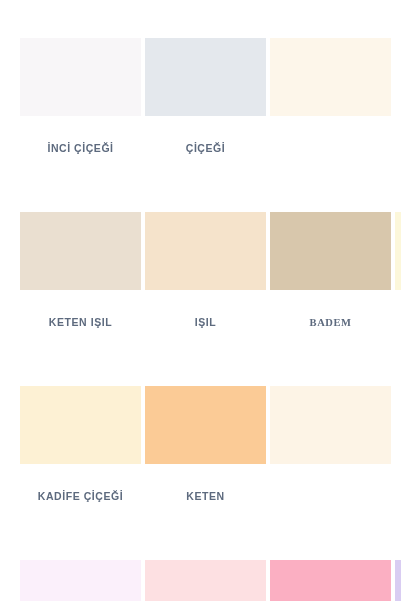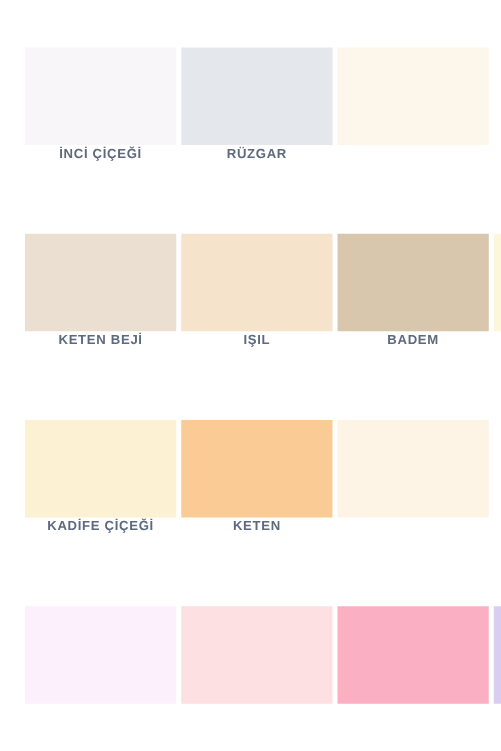--- a/index.html
+++ b/index.html
@@ -62,21 +62,21 @@
   .swatch-chip {
     width: 121px;
     height: 78px;
     display: block;
   }
 
   .swatch-label {
     display: block;
     width: 121px;
     text-align: center;
-    margin-top: 1px;
+    margin-top: 26px;
     font-size: 10.5px;
     line-height: 13px;
     letter-spacing: 0.55px;
     font-weight: 600;
     color: #5d6a7e;
     white-space: nowrap;
   }
 </style>
 </head>
 <body style="background: rgb(255, 255, 255);">
@@ -84,39 +84,39 @@
 <div class="palette-screen">
   <div class="palette-scroller">
     <div class="palette-grid" id="grid-root">
         <div class="swatch-row">
           <div class="swatch-cell">
             <span class="swatch-chip" style="background-color: rgb(248, 246, 248);"></span>
             <span class="swatch-label" style="color: rgb(93, 106, 126);">İNCİ ÇİÇEĞİ</span>
           </div>
           <div class="swatch-cell">
             <span class="swatch-chip" style="background-color: rgb(228, 232, 237);"></span>
-            <span class="swatch-label" style="color: rgb(93, 106, 126);">RÜZGAR</span>
+            <span class="swatch-label" style="color: rgb(93, 106, 126);">ÇİÇEĞİ</span>
           </div>
           <div class="swatch-cell">
             <span class="swatch-chip" style="background-color: rgb(253, 246, 234);"></span>
             <span class="swatch-label" style="color: rgb(93, 106, 126);"></span>
           </div>
         </div>
         <div class="swatch-row">
           <div class="swatch-cell">
             <span class="swatch-chip" style="background-color: rgb(234, 223, 208);"></span>
-            <span class="swatch-label" style="color: rgb(93, 106, 126);">KETEN BEJİ</span>
+            <span class="swatch-label" style="color: rgb(93, 106, 126);">KETEN IŞIL</span>
           </div>
           <div class="swatch-cell">
             <span class="swatch-chip" style="background-color: rgb(245, 227, 203);"></span>
             <span class="swatch-label" style="color: rgb(93, 106, 126);">IŞIL</span>
           </div>
           <div class="swatch-cell">
             <span class="swatch-chip" style="background-color: rgb(216, 199, 172);"></span>
-            <span class="swatch-label" style="color: rgb(93, 106, 126);">BADEM</span>
+            <span class="swatch-label" style="color: rgb(93, 106, 126); font-family: Liberation Serif, serif;">BADEM</span>
           </div>
           <div class="swatch-cell">
             <span class="swatch-chip" style="background-color: rgb(252, 247, 218);"></span>
             <span class="swatch-label" style="color: rgb(93, 106, 126);"></span>
           </div>
         </div>
         <div class="swatch-row">
           <div class="swatch-cell">
             <span class="swatch-chip" style="background-color: rgb(253, 241, 212);"></span>
             <span class="swatch-label" style="color: rgb(93, 106, 126); text-align: center;">KADİFE ÇİÇEĞİ</span>

